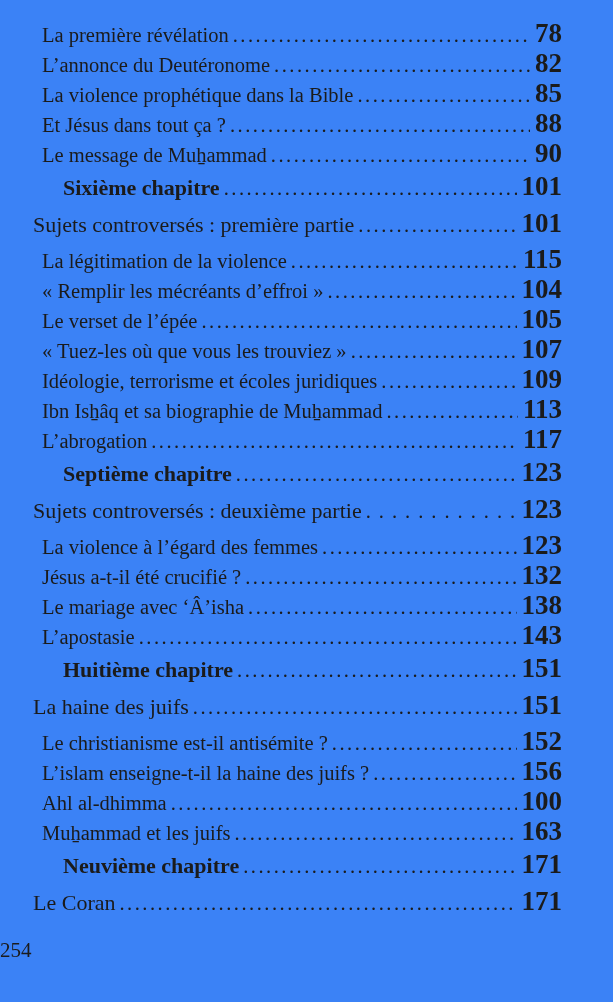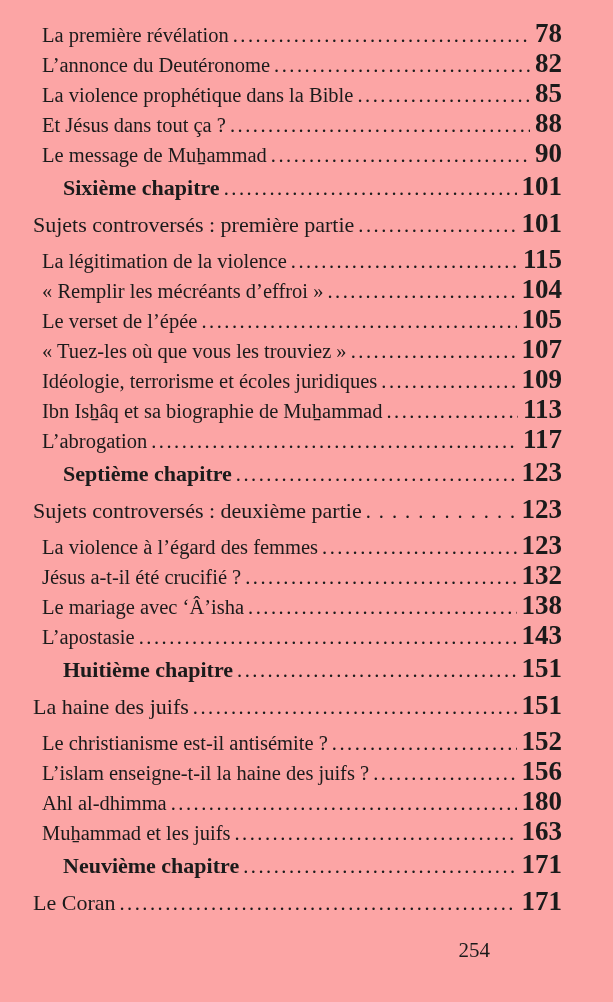--- a/index.html
+++ b/index.html
@@ -70,29 +70,29 @@
   .pagenum {
     flex: 0 0 auto;
     font-size: 27px;
     font-weight: bold;
   }
   .footer {
     position: absolute;
     top: 936px;
     left: 0;
     width: 490px;
-    text-align: right;
+    text-align: left;
     font-size: 21px;
     line-height: 28px;
   }
 </style>
 </head>
 <body>
 
-<div class="page" style="color: rgb(27, 27, 27); background: #fca5a5;">
+<div class="page" style="color: rgb(27, 27, 27); background: #3b82f6;">
   <div class="toc">
       <div class="toc-row level-sub">
     <span class="label">La première révélation</span>
     <span class="leader"></span>
     <span class="pagenum">78</span>
   </div>
       <div class="toc-row level-sub">
     <span class="label">L’annonce du Deutéronome</span>
     <span class="leader"></span>
     <span class="pagenum">82</span>
@@ -203,21 +203,21 @@
     <span class="pagenum">152</span>
   </div>
       <div class="toc-row level-sub">
     <span class="label">L’islam enseigne-t-il la haine des juifs ?</span>
     <span class="leader"></span>
     <span class="pagenum">156</span>
   </div>
       <div class="toc-row level-sub">
     <span class="label">Ahl al-dhimma</span>
     <span class="leader"></span>
-    <span class="pagenum">180</span>
+    <span class="pagenum">100</span>
   </div>
       <div class="toc-row level-sub">
     <span class="label">Muẖammad et les juifs</span>
     <span class="leader"></span>
     <span class="pagenum">163</span>
   </div>
       <div class="toc-row level-chapter">
     <span class="label">Neuvième chapitre</span>
     <span class="leader"></span>
     <span class="pagenum">171</span>

